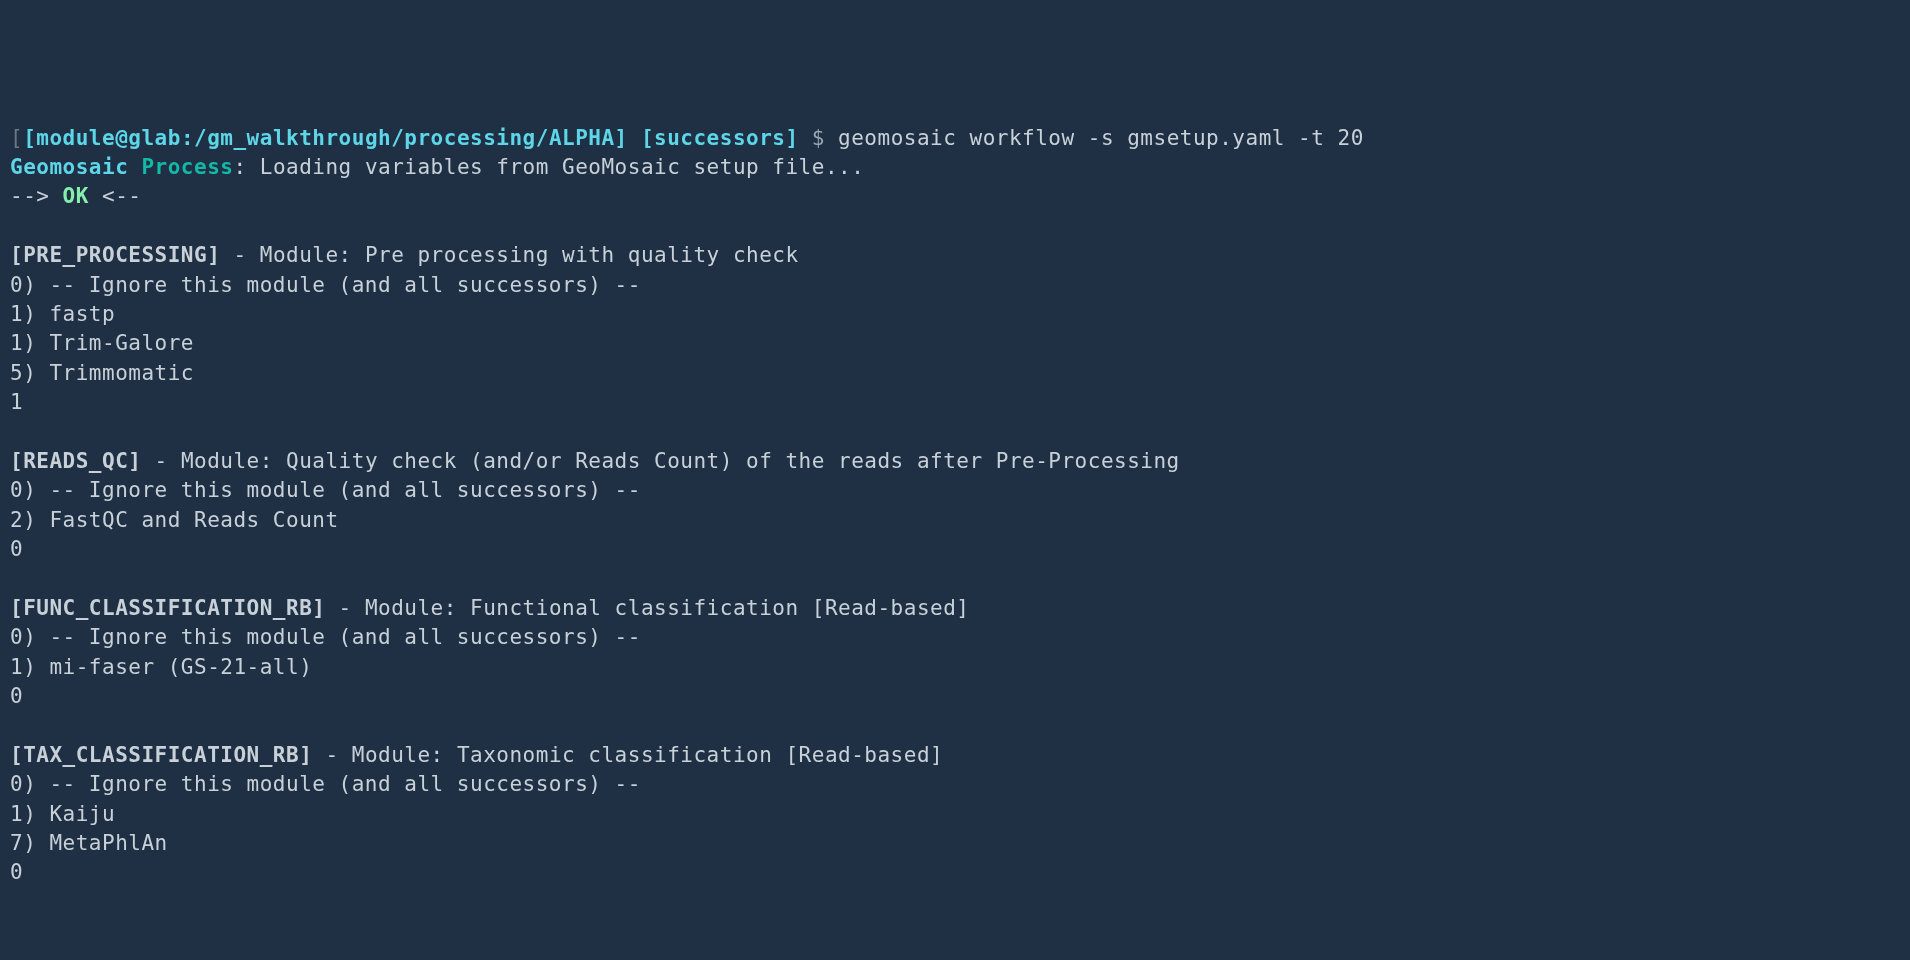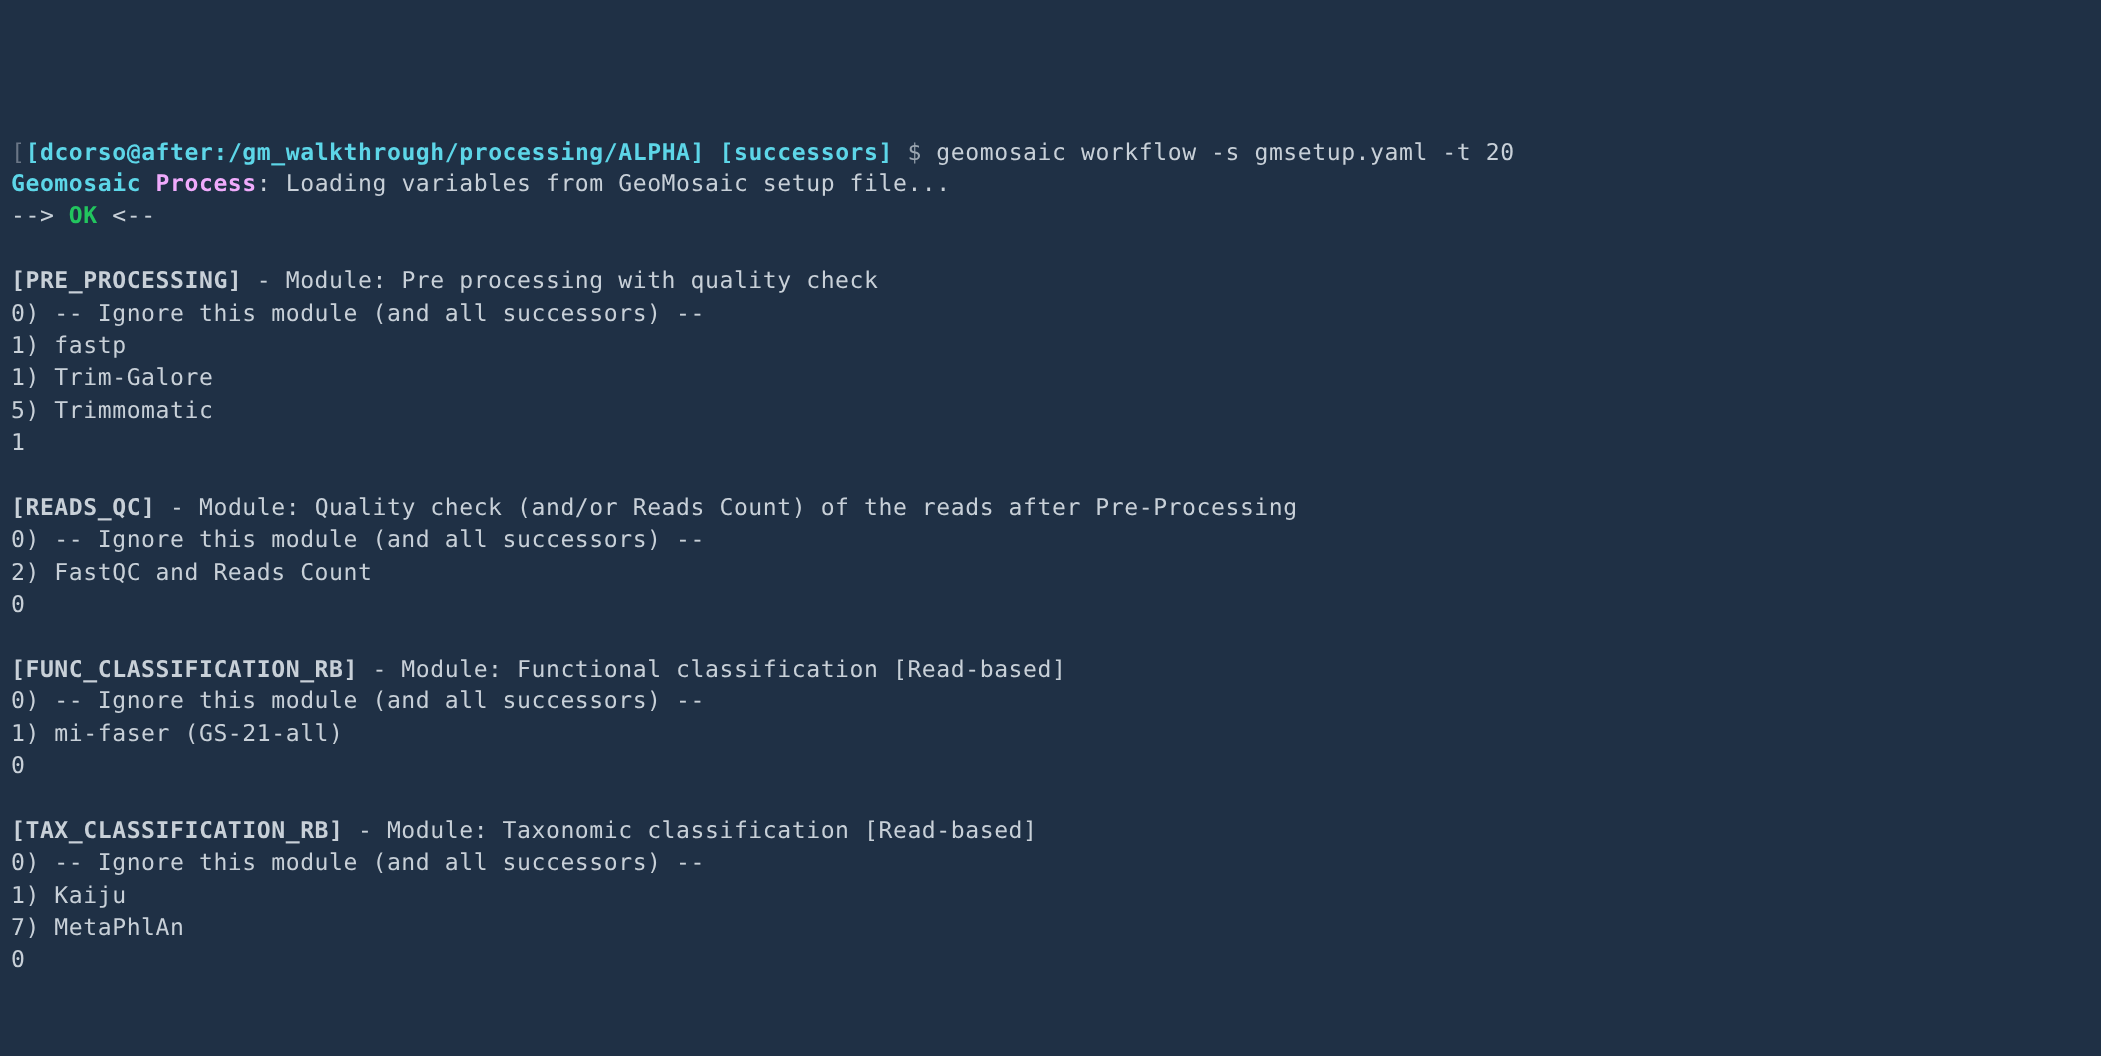--- a/index.html
+++ b/index.html
@@ -11,32 +11,32 @@
       background-color: #1f3045;
       color: #c8d0d8;
       font-family: "Menlo", "Monaco", "Consolas", monospace;
       font-size: 21px;
       line-height: 1.4;
       padding: 6px 10px;
       letter-spacing: 0.5px;
       white-space: pre;
     }
     .cyan { color: #5dd6e8; }
-    .magenta { color: #f0abfc; }
-    .green { color: #22c55e; }
+    .magenta { color: #14b8a6; }
+    .green { color: #86efac; }
     .bold { font-weight: bold; }
     .grey { color: #9aa5b0; }
     .dim { color: #6a7686; }
   </style>
 </head>
 <body>
 
 
 
-<div><span class="dim">[</span><span class="cyan bold">[dcorso@after</span><span class="cyan bold">:</span><span class="cyan bold">/gm_walkthrough/processing/ALPHA</span><span class="cyan bold">]</span><span class="cyan bold"> [successors] </span><span class="grey">$ </span><span>geomosaic workflow -s gmsetup.yaml -t 20</span>
+<div><span class="dim">[</span><span class="cyan bold">[module@glab</span><span class="cyan bold">:</span><span class="cyan bold">/gm_walkthrough/processing/ALPHA</span><span class="cyan bold">]</span><span class="cyan bold"> [successors] </span><span class="grey">$ </span><span>geomosaic workflow -s gmsetup.yaml -t 20</span>
 <span class="cyan bold">Geomosaic </span><span class="magenta bold">Process</span><span>: </span><span>Loading variables from GeoMosaic setup file...</span>
 <span>--&gt; </span><span class="green bold">OK</span><span> &lt;--</span>
 <div id="sections">
 <span class="bold">[PRE_PROCESSING]</span><span> - </span><span>Module: </span><span>Pre processing with quality check</span>
 <span>0) -- Ignore this module (and all successors) --</span>
 <span>1) fastp</span>
 <span>1) Trim-Galore</span>
 <span>5) Trimmomatic</span>
 <span>1</span>
 

